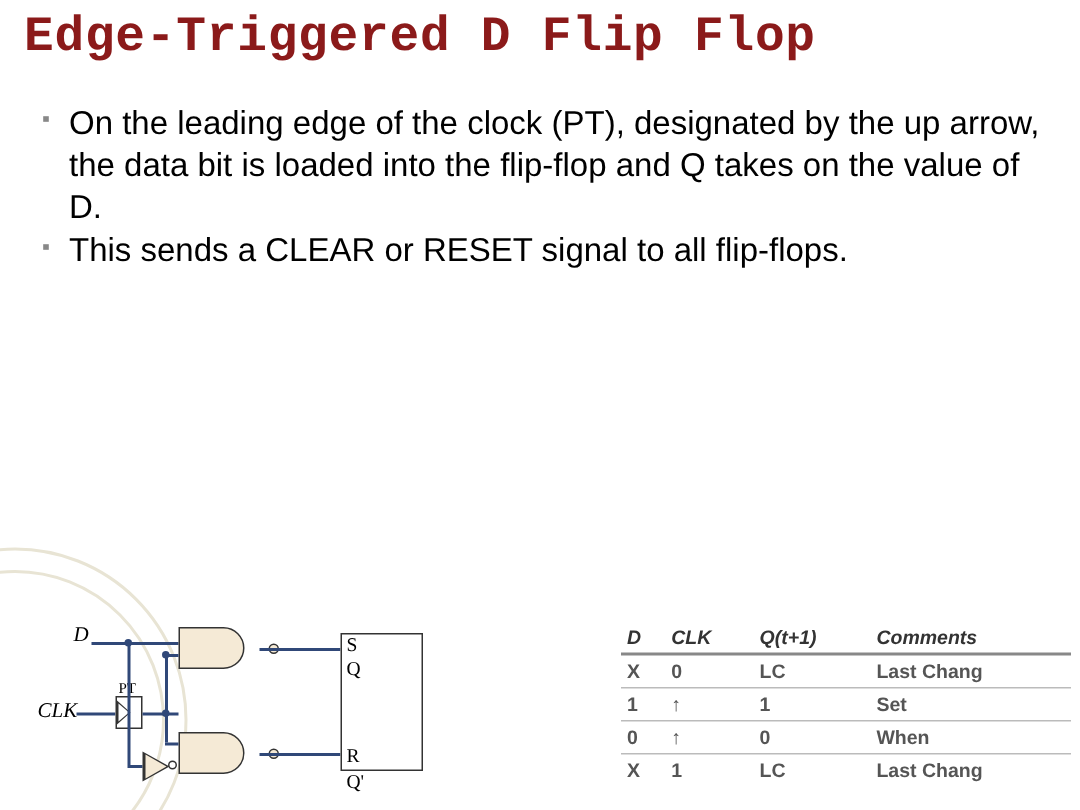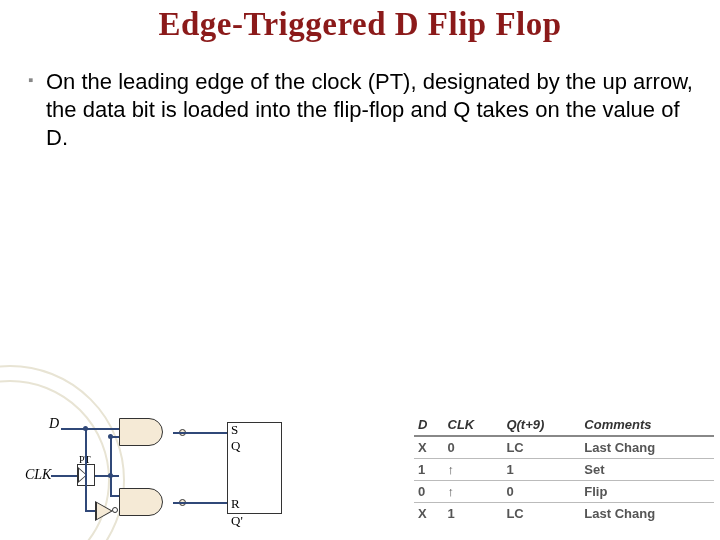--- a/index.html
+++ b/index.html
@@ -1,21 +1,21 @@
 <!DOCTYPE html>
 <html><head>
 <meta charset="utf-8">
 <style>
   * { box-sizing: border-box; margin: 0; padding: 0; }
   html, body { width: 720px; height: 540px; font-family: Arial, sans-serif; background: #fff; position: relative; overflow: hidden; }
   .bg-circle { position: absolute; border: 2px solid #e8e4d4; border-radius: 50%; }
   .c1 { width: 200px; height: 200px; left: -90px; top: 380px; }
   .c2 { width: 230px; height: 230px; left: -105px; top: 365px; }
   .slide { padding: 6px 16px 0 16px; position: relative; z-index: 1; }
-  .title { font-family: Liberation Serif, serif; font-weight: bold; font-size: 33px; color: #8b1a1a; text-align: center; margin-bottom: 14px; letter-spacing: 0.5px; }
+  .title { font-family: Liberation Mono, monospace; font-weight: bold; font-size: 33px; color: #8b1a1a; text-align: left; margin-bottom: 14px; letter-spacing: 0.5px; }
   .bullets { list-style: none; padding-left: 30px; padding-right: 0; margin-top: 25px; }
   .bullets li { font-size: 22px; color: #000; line-height: 1.28; margin-bottom: 1px; position: relative; }
   .bullets li::before { content: "▪"; position: absolute; left: -18px; top: 2px; color: #888; font-size: 15px; }
   .bottom { position: absolute; left: 0; right: 0; bottom: 0; height: 130px; }
   .circuit { position: absolute; left: 55px; bottom: 2px; width: 235px; height: 120px; }
   .lbl { position: absolute; font-size: 14px; font-family: "Times New Roman", serif; font-style: italic; }
   .nand { position: absolute; width: 60px; height: 28px; }
   .nand-body { position: absolute; left: 0; top: 0; width: 44px; height: 28px; background: #f5ead6; border: 1.5px solid #333; border-radius: 0 14px 14px 0; }
   .nand-bubble { position: absolute; right: -7px; top: 11px; width: 7px; height: 7px; background: #f5ead6; border: 1.5px solid #333; border-radius: 50%; }
   .not-tri { position: absolute; width: 0; height: 0; border-left: 18px solid #333; border-top: 10px solid transparent; border-bottom: 10px solid transparent; }
@@ -39,20 +39,21 @@
 </head>
 <body>
 
 <div class="bg-circle c1"></div>
 <div class="bg-circle c2"></div>
 
 <div class="slide">
   <h1 class="title">Edge-Triggered D Flip Flop</h1>
   <ul class="bullets">
     <li>On the leading edge of the clock (PT), designated by the up arrow, the data bit is loaded into the flip-flop and Q takes on the value of D.</li>
+    <li>This sends a CLEAR or RESET signal to all flip-flops.</li>
   </ul>
 </div>
 
 <div class="bottom">
 
   <div class="circuit">
 
     <div class="wire wh" style="left:6px; top:10px; width:58px;"></div>
     <span class="lbl" style="left:-6px; top:-2px;">D</span>
 
@@ -95,42 +96,42 @@
     <span class="lbl" style="left:176px; top:78px; font-style:normal; font-size:13px;">R</span>
     <span class="lbl" style="left:176px; top:95px; font-style:normal; font-size:13px;">Q'</span>
   </div>
 
   <div class="truth">
     <table>
       <thead>
         <tr>
           <th>D</th>
           <th>CLK</th>
-          <th>Q(t+9)</th>
+          <th>Q(t+1)</th>
           <th>Comments</th>
         </tr>
       </thead>
       <tbody>
         <tr class="sep">
           <td>X</td>
           <td>0</td>
           <td>LC</td>
           <td>Last Chang</td>
         </tr>
         <tr class="sep">
           <td>1</td>
           <td>↑</td>
           <td>1</td>
           <td>Set</td>
         </tr>
         <tr class="sep">
           <td>0</td>
           <td>↑</td>
           <td>0</td>
-          <td>Flip</td>
+          <td>When</td>
         </tr>
         <tr>
           <td>X</td>
           <td>1</td>
           <td>LC</td>
           <td>Last Chang</td>
         </tr>
       </tbody>
     </table>
   </div>

